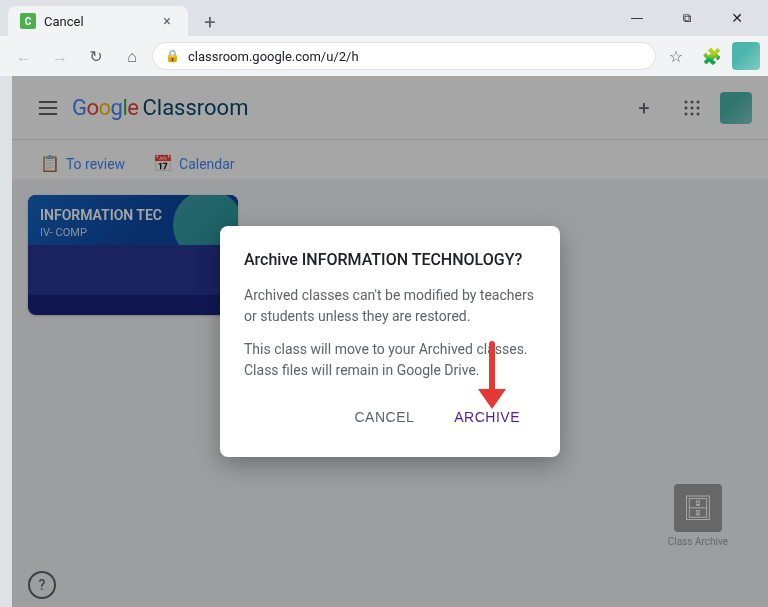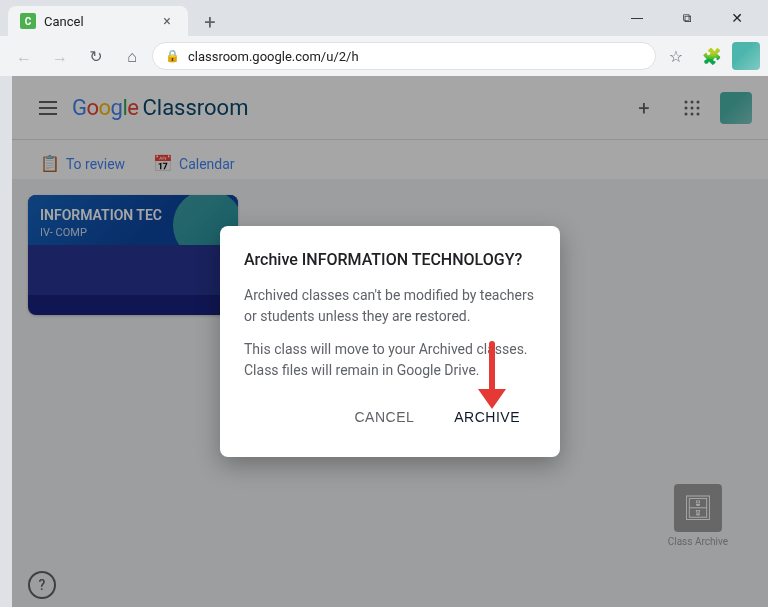--- a/index.html
+++ b/index.html
@@ -218,21 +218,21 @@
     }
     .btn-text {
       padding: 8px 16px;
       border: none; background: transparent;
       font-size: 14px; font-weight: 500;
       cursor: pointer; border-radius: 4px;
       text-transform: uppercase;
       letter-spacing: 0.5px;
     }
     .btn-cancel { color: #5f6368; }
-    .btn-archive { color: #0f172a; }
+    .btn-archive { color: #4c1d95; }
 
     
     .red-arrow {
       position: absolute;
       right: 30px;
       top: -60px;
       display: flex;
       flex-direction: column;
       align-items: center;
     }

